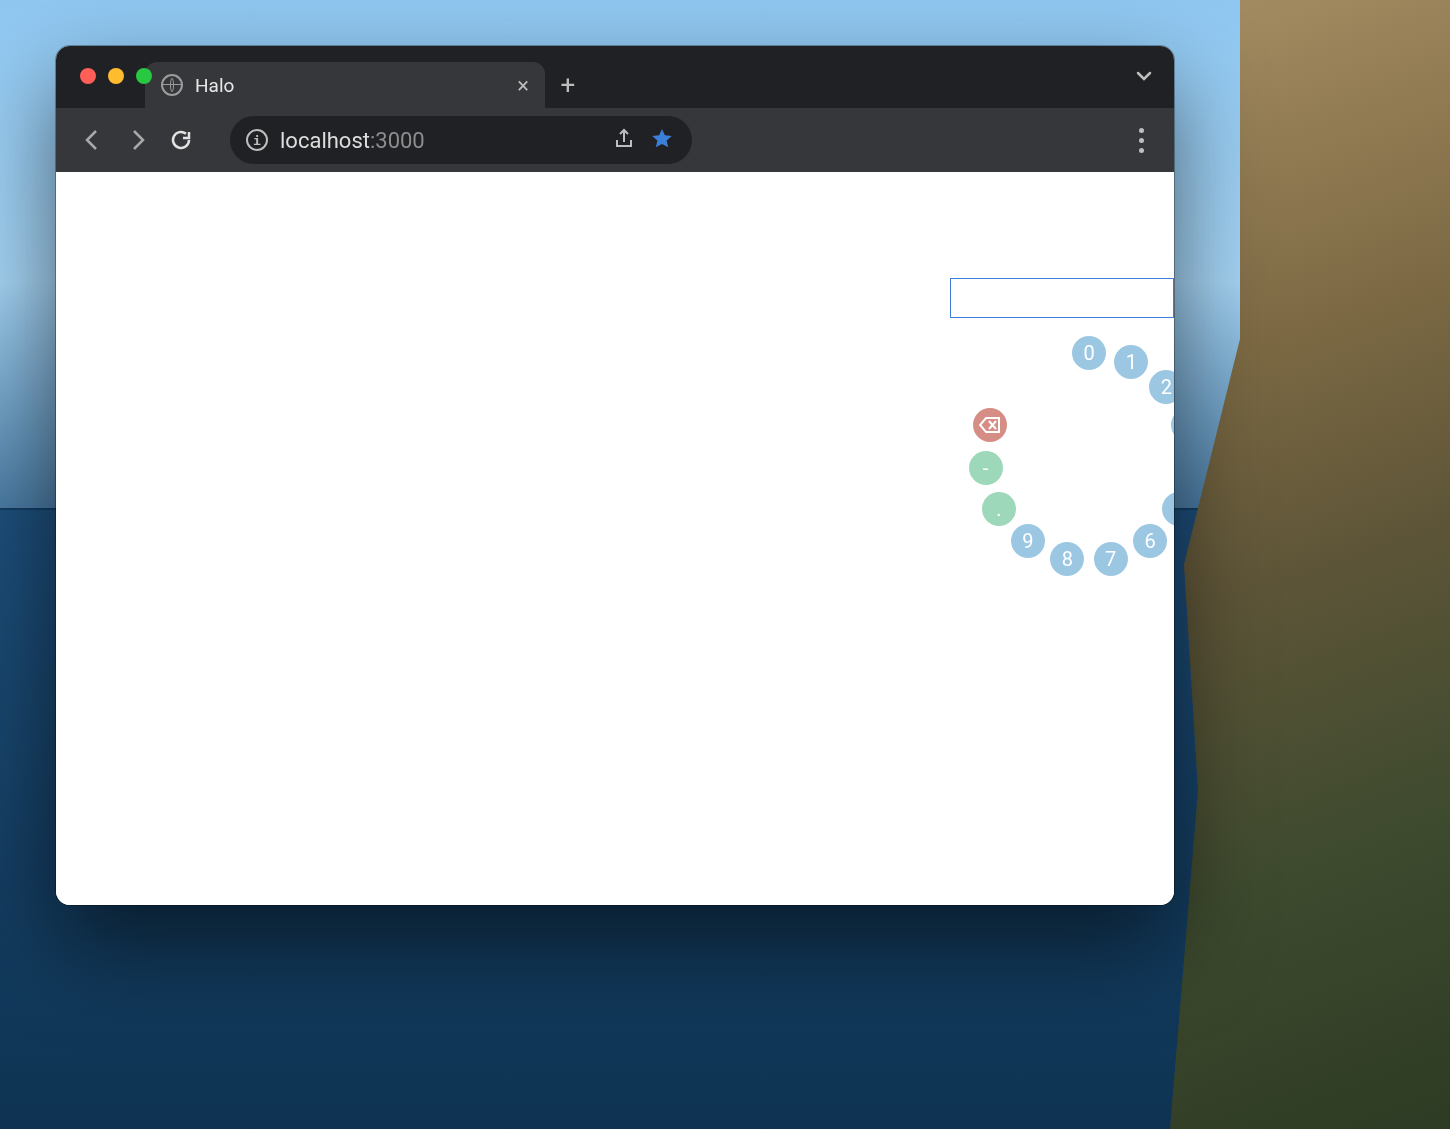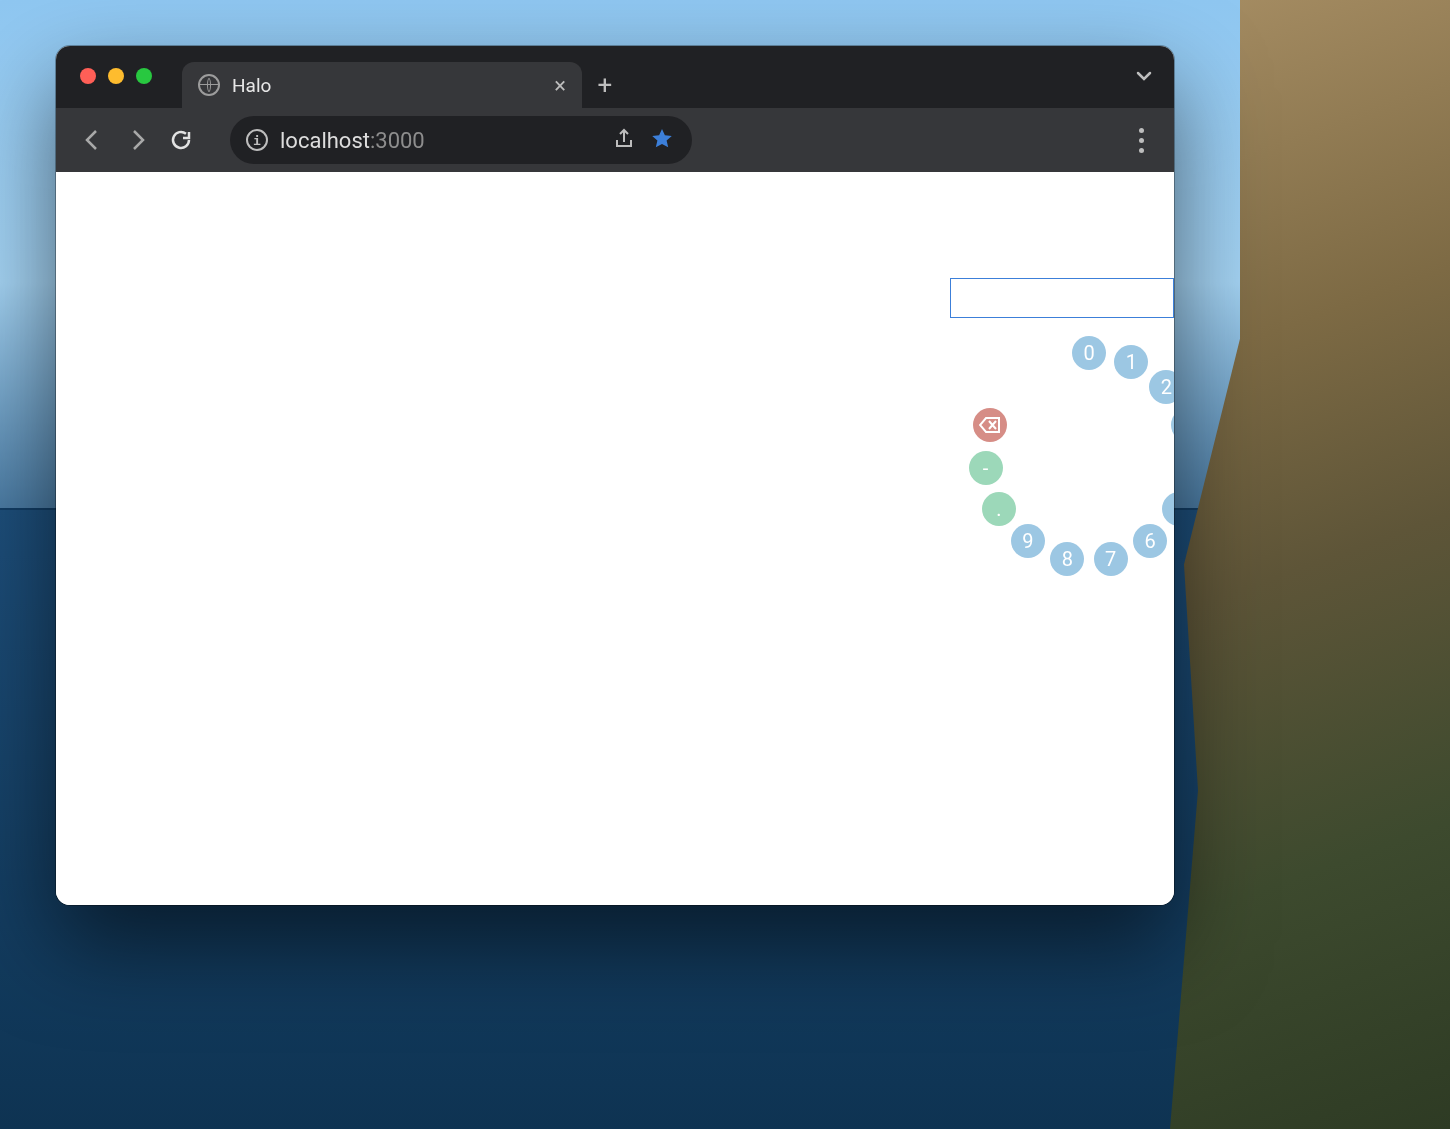--- a/index.html
+++ b/index.html
@@ -35,21 +35,21 @@
   .win{
     position:absolute;left:56px;top:46px;width:1118px;height:859px;
     background:#fff;border-radius:14px;overflow:hidden;
     box-shadow:0 40px 90px rgba(0,0,0,.55),0 0 0 1px rgba(0,0,0,.3);
   }
   .tabbar{height:62px;background:var(--tab);display:flex;align-items:flex-end;padding:0 10px;position:relative}
   .traffic{position:absolute;left:24px;top:22px;display:flex;gap:12px}
   .dot{width:16px;height:16px;border-radius:50%}
   .dot.r{background:#ff5f57}.dot.y{background:#febc2e}.dot.g{background:#28c840}
   .tab{
-    margin-left:116px;height:46px;background:var(--chrome1);border-radius:12px 12px 0 0;
+    margin-left:79px;height:46px;background:var(--chrome1);border-radius:12px 12px 0 0;
     display:flex;align-items:center;gap:12px;padding:0 16px;min-width:400px;
     color:var(--txt);font-size:19px
   }
   .globe{width:22px;height:22px;border-radius:50%;border:2px solid #9c9c9c;position:relative;flex:none}
   .globe:before,.globe:after{content:"";position:absolute;border:1px solid #9c9c9c}
   .globe:before{inset:2px 7px;border-radius:50%}
   .globe:after{left:-2px;right:-2px;top:8px;border-width:1px 0 0 0}
   .tab .close{margin-left:auto;font-size:22px;color:#bdbdbd;cursor:pointer}
   .newtab{width:46px;height:46px;display:flex;align-items:center;justify-content:center;color:#bdbdbd;font-size:26px;cursor:pointer}
   .carets{position:absolute;right:20px;top:20px;color:#bdbdbd;cursor:pointer}

